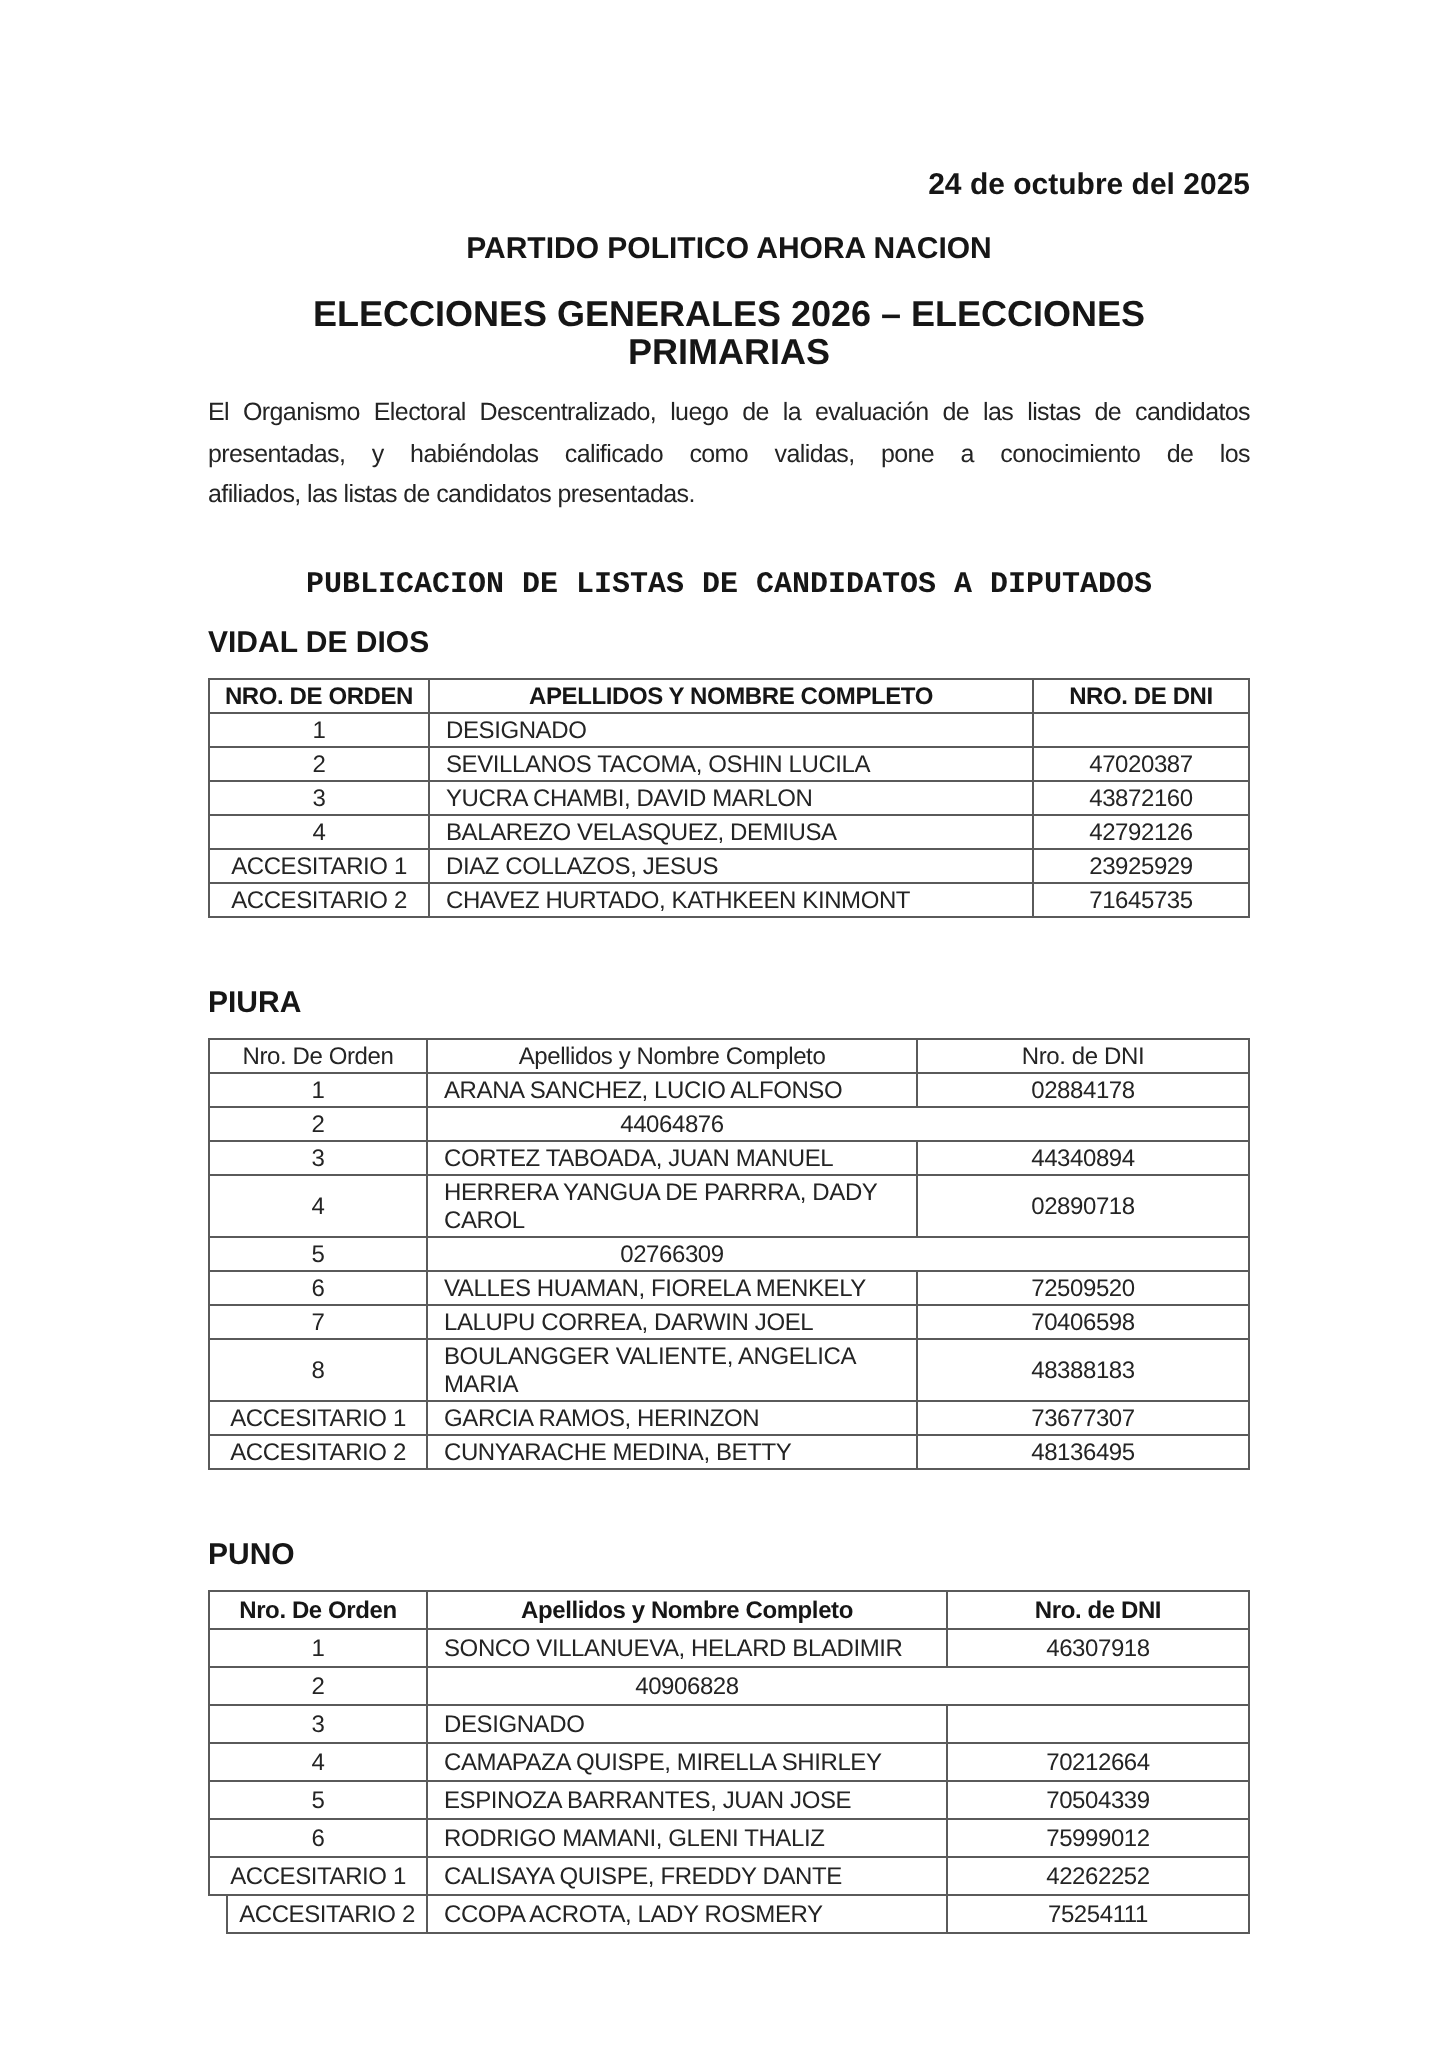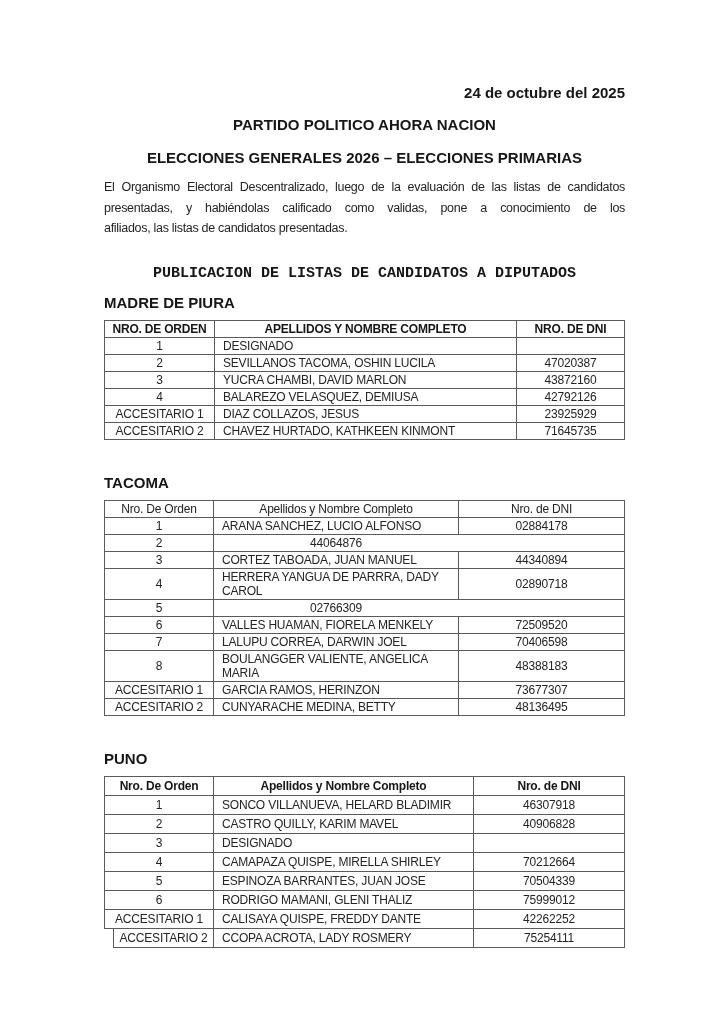--- a/index.html
+++ b/index.html
@@ -28,21 +28,21 @@
     text-align: center;
     font-weight: 700;
     font-size: 15px;
     line-height: 19px;
     color: #161616;
   }
   .doc-subtitle {
     margin-top: 14px;
     text-align: center;
     font-weight: 700;
-    font-size: 15px;
+    font-size: 18px;
     line-height: 19px;
     color: #161616;
   }
   .intro {
     margin-top: 10px;
     font-size: 12.5px;
     letter-spacing: -0.3px;
     line-height: 20.5px;
     color: #242424;
   }
@@ -126,21 +126,21 @@
 
   <div class="intro">
     <div class="jline">El Organismo Electoral Descentralizado, luego de la evaluación de las listas de candidatos</div>
     <div class="jline">presentadas, y habiéndolas calificado como validas, pone a conocimiento de los</div>
     <div class="lastline">afiliados, las listas de candidatos presentadas.</div>
   </div>
 
   <div class="pub-title">PUBLICACION DE LISTAS DE CANDIDATOS A DIPUTADOS</div>
 
   <section class="sec-madre">
-    <h3 class="region-title">MADRE DE PIURA</h3>
+    <h3 class="region-title">VIDAL DE DIOS</h3>
     <div class="tbl tbl-0">
         <div class="tr">
           <div class="th c0">NRO. DE ORDEN</div>
           <div class="th c1">APELLIDOS Y NOMBRE COMPLETO</div>
           <div class="th c2">NRO. DE DNI</div>
         </div>
         <div class="tr">
           <div class="td c0">1</div>
           <div class="td c1">DESIGNADO</div>
           <div class="td c2"></div>
@@ -167,21 +167,21 @@
         </div>
         <div class="tr">
           <div class="td c0">ACCESITARIO 2</div>
           <div class="td c1">CHAVEZ HURTADO, KATHKEEN KINMONT</div>
           <div class="td c2">71645735</div>
         </div>
       </div>
   </section>
 
   <section class="sec-piura">
-    <h3 class="region-title">TACOMA</h3>
+    <h3 class="region-title">PIURA</h3>
     <div class="tbl tbl-1">
         <div class="tr">
           <div class="th c0">Nro. De Orden</div>
           <div class="th c1">Apellidos y Nombre Completo</div>
           <div class="th c2">Nro. de DNI</div>
         </div>
         <div class="tr">
           <div class="td c0">1</div>
           <div class="td c1">ARANA SANCHEZ, LUCIO ALFONSO</div>
           <div class="td c2">02884178</div>
@@ -242,21 +242,20 @@
           <div class="th c1">Apellidos y Nombre Completo</div>
           <div class="th c2">Nro. de DNI</div>
         </div>
         <div class="tr">
           <div class="td c0">1</div>
           <div class="td c1">SONCO VILLANUEVA, HELARD BLADIMIR</div>
           <div class="td c2">46307918</div>
         </div>
         <div class="tr">
           <div class="td c0">2</div>
-          <div class="td c1">CASTRO QUILLY, KARIM MAVEL</div>
           <div class="td c2">40906828</div>
         </div>
         <div class="tr">
           <div class="td c0">3</div>
           <div class="td c1">DESIGNADO</div>
           <div class="td c2"></div>
         </div>
         <div class="tr">
           <div class="td c0">4</div>
           <div class="td c1">CAMAPAZA QUISPE, MIRELLA SHIRLEY</div>

